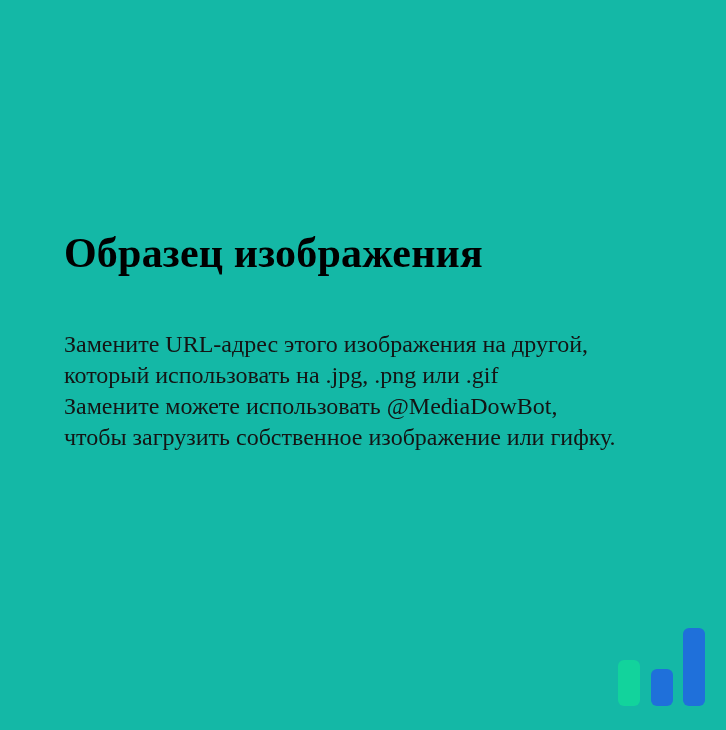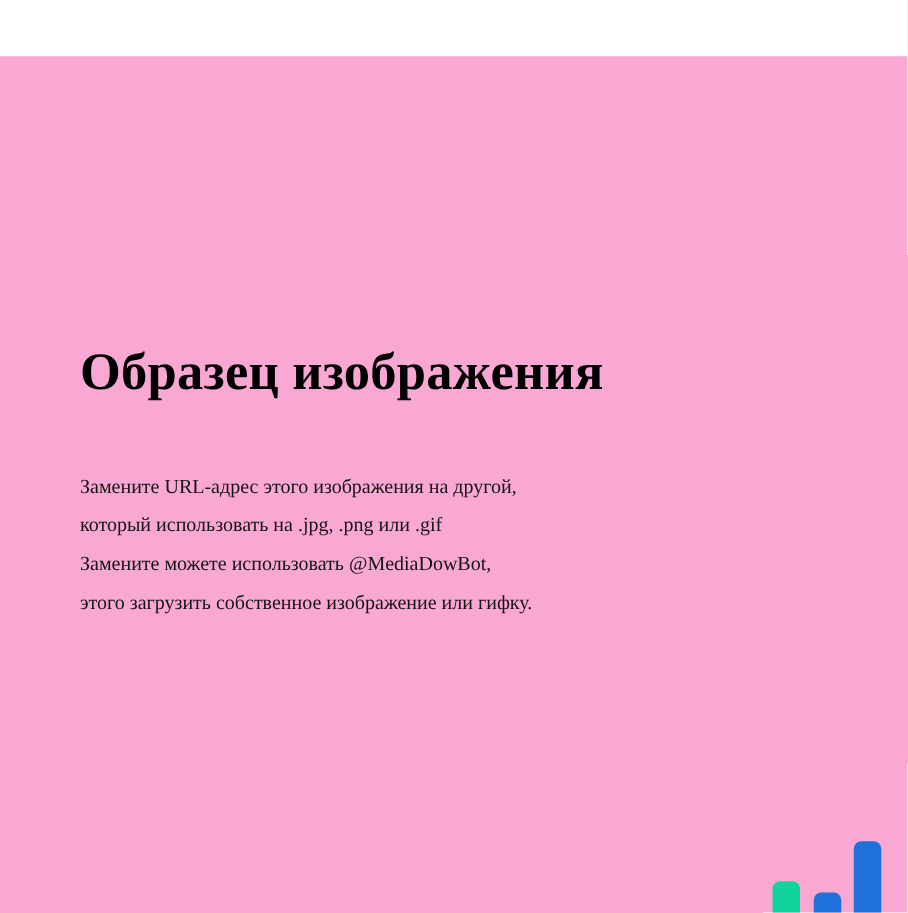--- a/index.html
+++ b/index.html
@@ -39,21 +39,21 @@
   #body-copy {
     position: absolute;
     left: 64px;
     top: 329px;
     width: 640px;
   }
 
   .body-line {
     font-family: "Liberation Serif", "DejaVu Serif", serif;
     font-weight: 400;
-    font-size: 16px;
+    font-size: 24px;
     line-height: 31px;
     color: #141414;
     white-space: nowrap;
   }
 
   #brand-logo {
     position: absolute;
     left: 616px;
     top: 620px;
     width: 92px;
@@ -80,29 +80,29 @@
 
   .logo-bar.bar-3 {
     left: 67px;
     width: 22px;
     height: 78px;
   }
 </style>
 </head>
 <body>
 
-<div id="placeholder-card" style="background: #f9a8d4; margin-top: 45px;">
+<div id="placeholder-card" style="background: #14b8a6;">
 
   <h1 id="headline" style="color: rgb(0, 0, 0);">Образец изображения</h1>
 
   <div id="body-copy">
     <div class="body-line" style="color: rgb(20, 20, 20);">Замените URL-адрес этого изображения на другой,</div>
     <div class="body-line" style="color: rgb(20, 20, 20);">который использовать на .jpg, .png или .gif</div>
     <div class="body-line" style="color: rgb(20, 20, 20);">Замените можете использовать @MediaDowBot,</div>
-    <div class="body-line" style="color: rgb(20, 20, 20);">этого загрузить собственное изображение или гифку.</div>
+    <div class="body-line" style="color: rgb(20, 20, 20);">чтобы загрузить собственное изображение или гифку.</div>
   </div>
 
   <div id="brand-logo">
     <span class="logo-bar bar-1" style="background: rgb(18, 211, 156);"></span>
     <span class="logo-bar bar-2" style="background: rgb(31, 112, 218);"></span>
     <span class="logo-bar bar-3" style="background: rgb(31, 112, 218);"></span>
   </div>
 
 </div>
 

